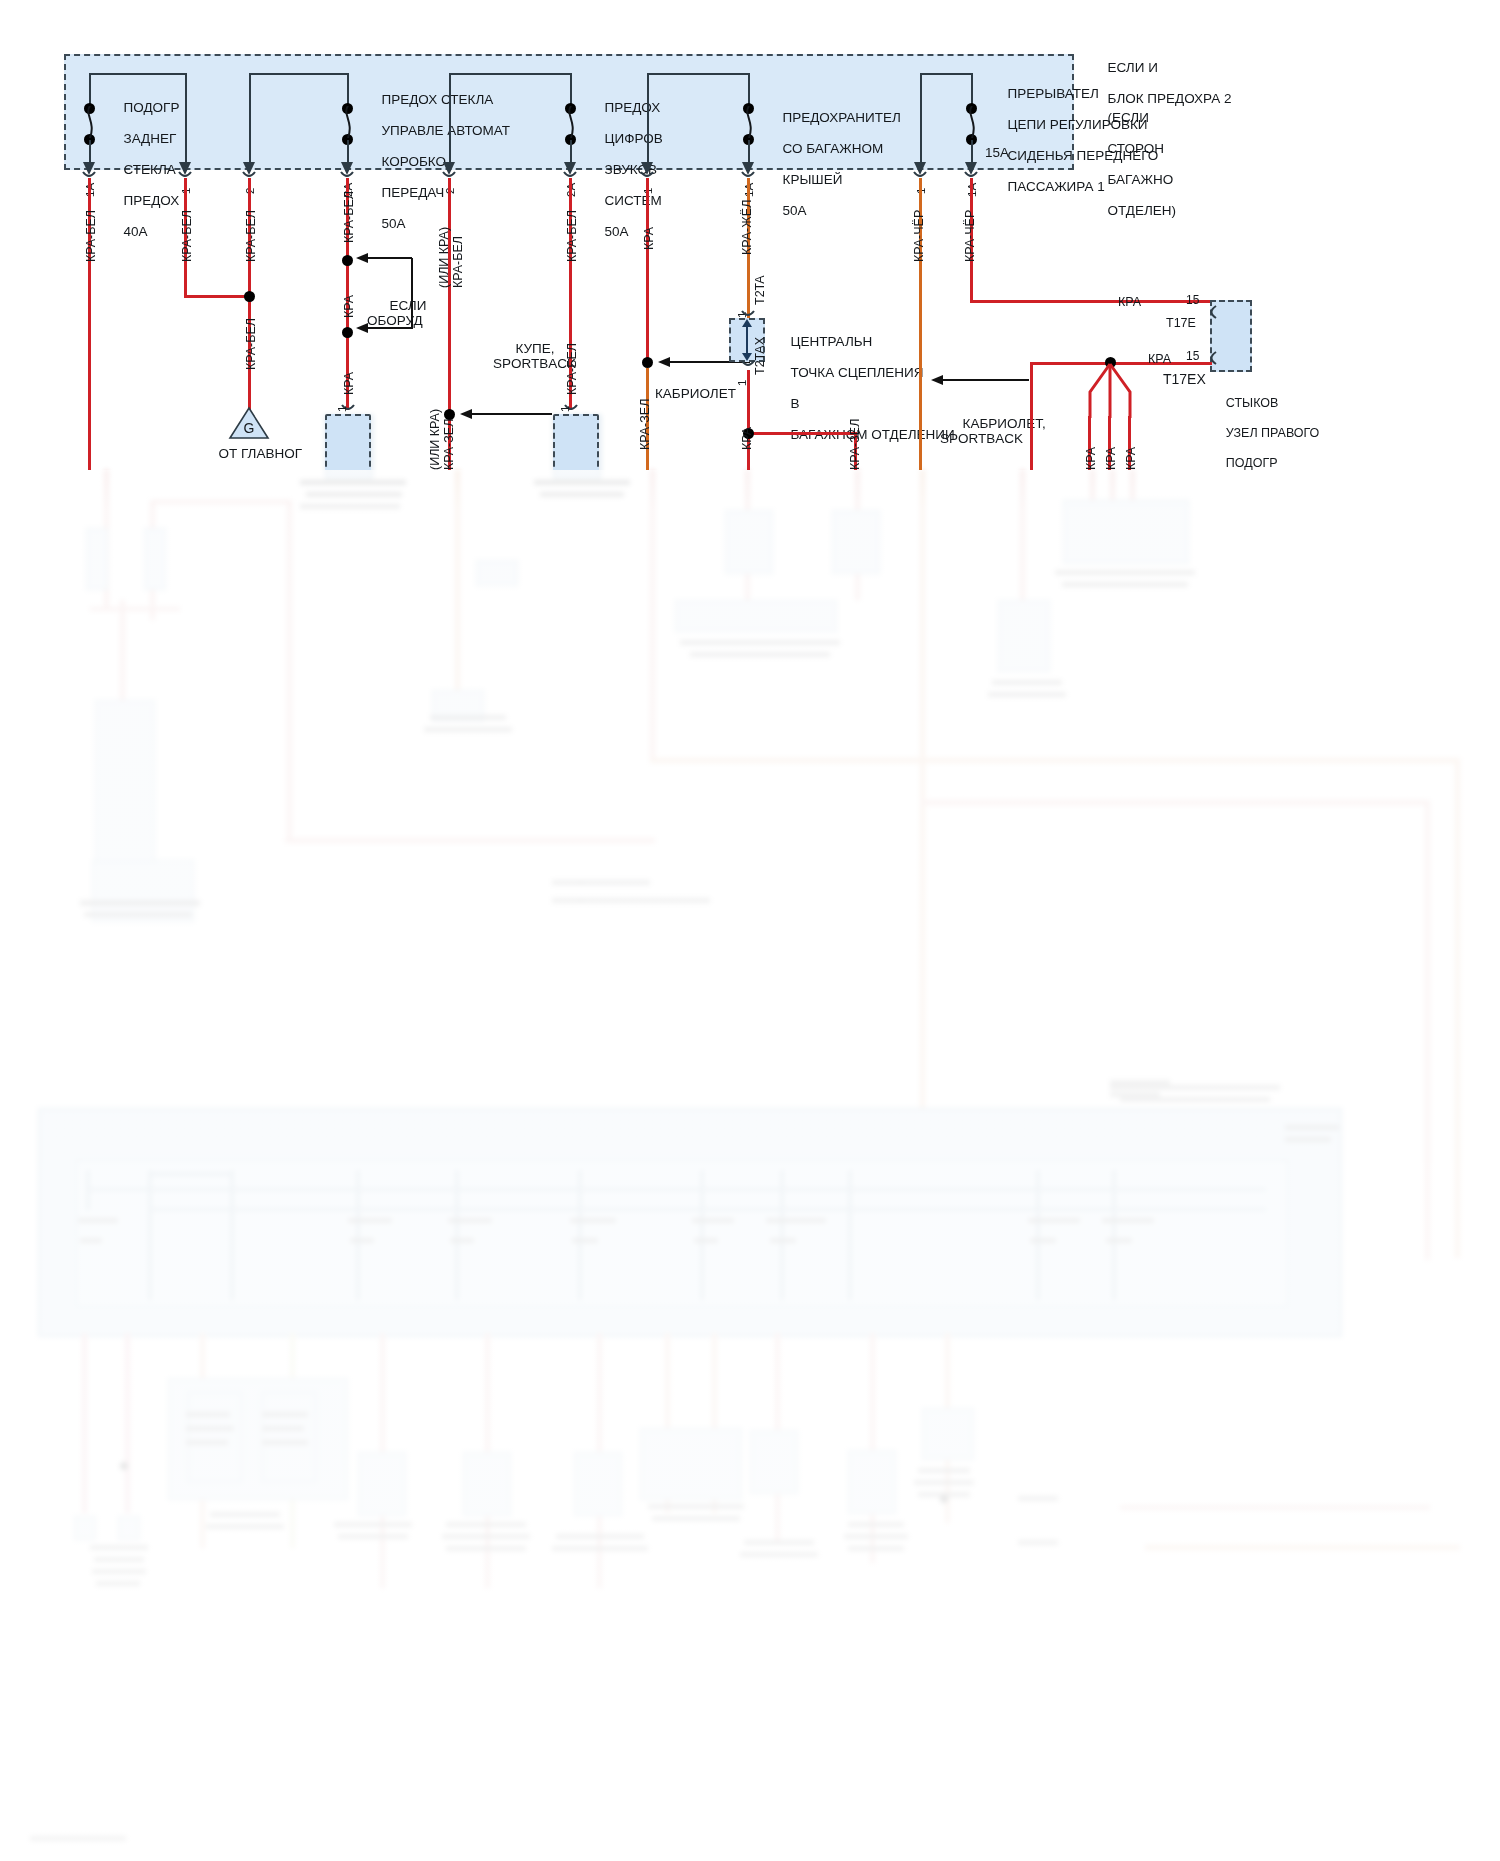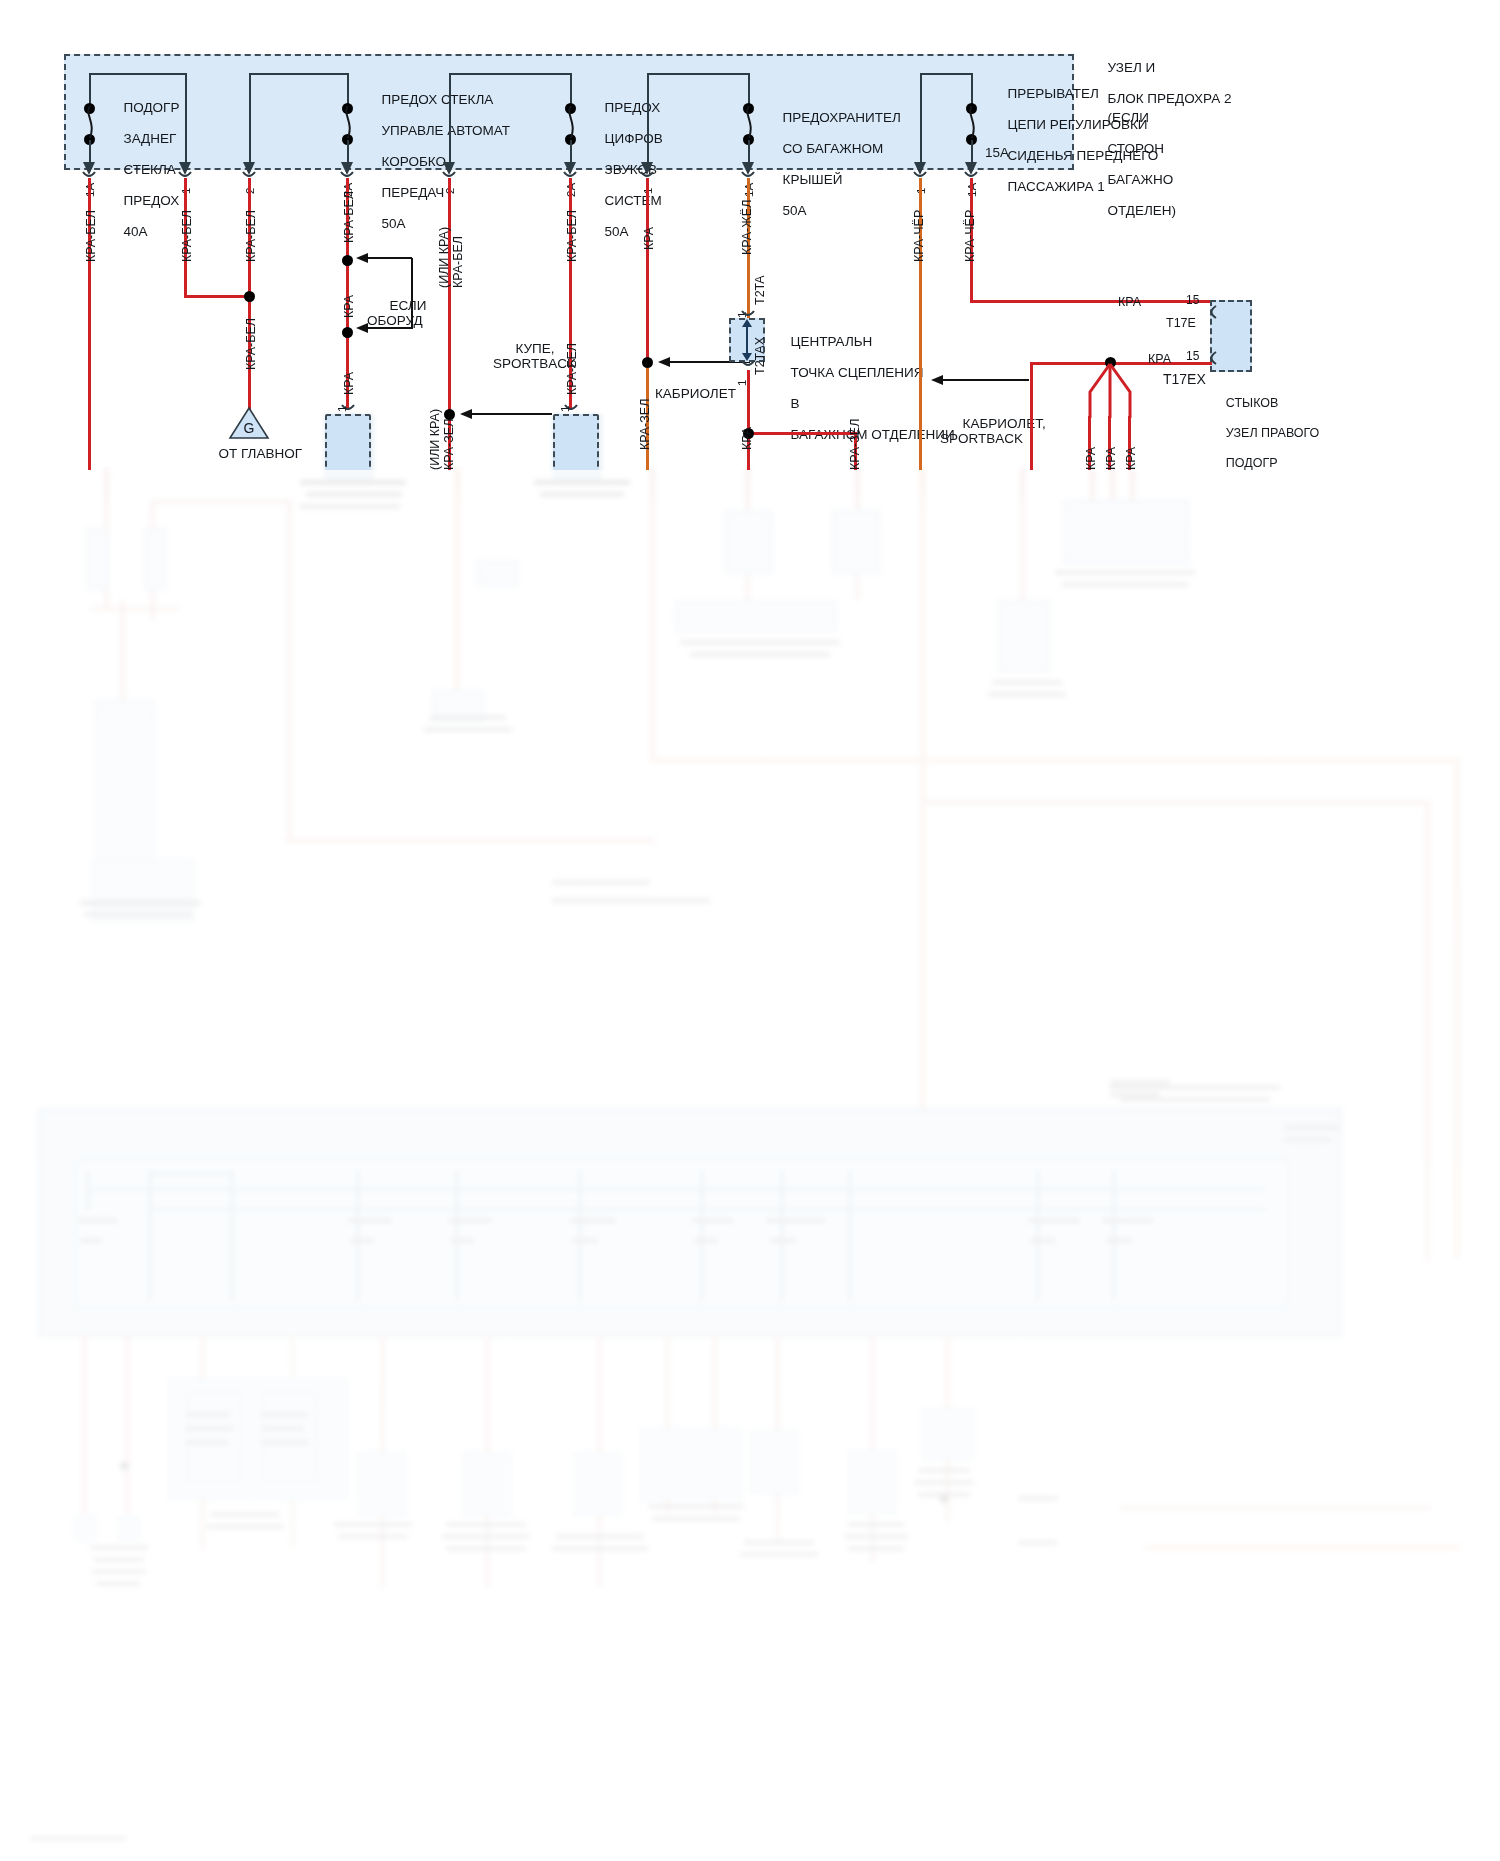--- a/index.html
+++ b/index.html
@@ -206,21 +206,21 @@
   </div>
 
   <div id="fade-mask"></div>
 
   <div id="clip-sharp">
   <div id="sharp-layer">
 
     <div class="fusebox" style="left:64px;top:54px;width:1010px;height:116px;"></div>
 
     <div class="lbl" style="left:1085px;top:44px;width:200px;">
-      <span>УЗЕЛ И</span><br>
+      <span>ЕСЛИ И</span><br>
       <span>БЛОК ПРЕДОХРА 2</span>
     </div>
     <div class="lbl" style="left:1085px;top:94px;width:160px;">
       <span>(ЕСЛИ</span><br>
       <span>СТОРОН</span><br>
       <span>БАГАЖНО</span><br>
       <span>ОТДЕЛЕН)</span>
     </div>
 
     <div class="hline drk" style="left:89px;top:73px;width:97px;"></div>

